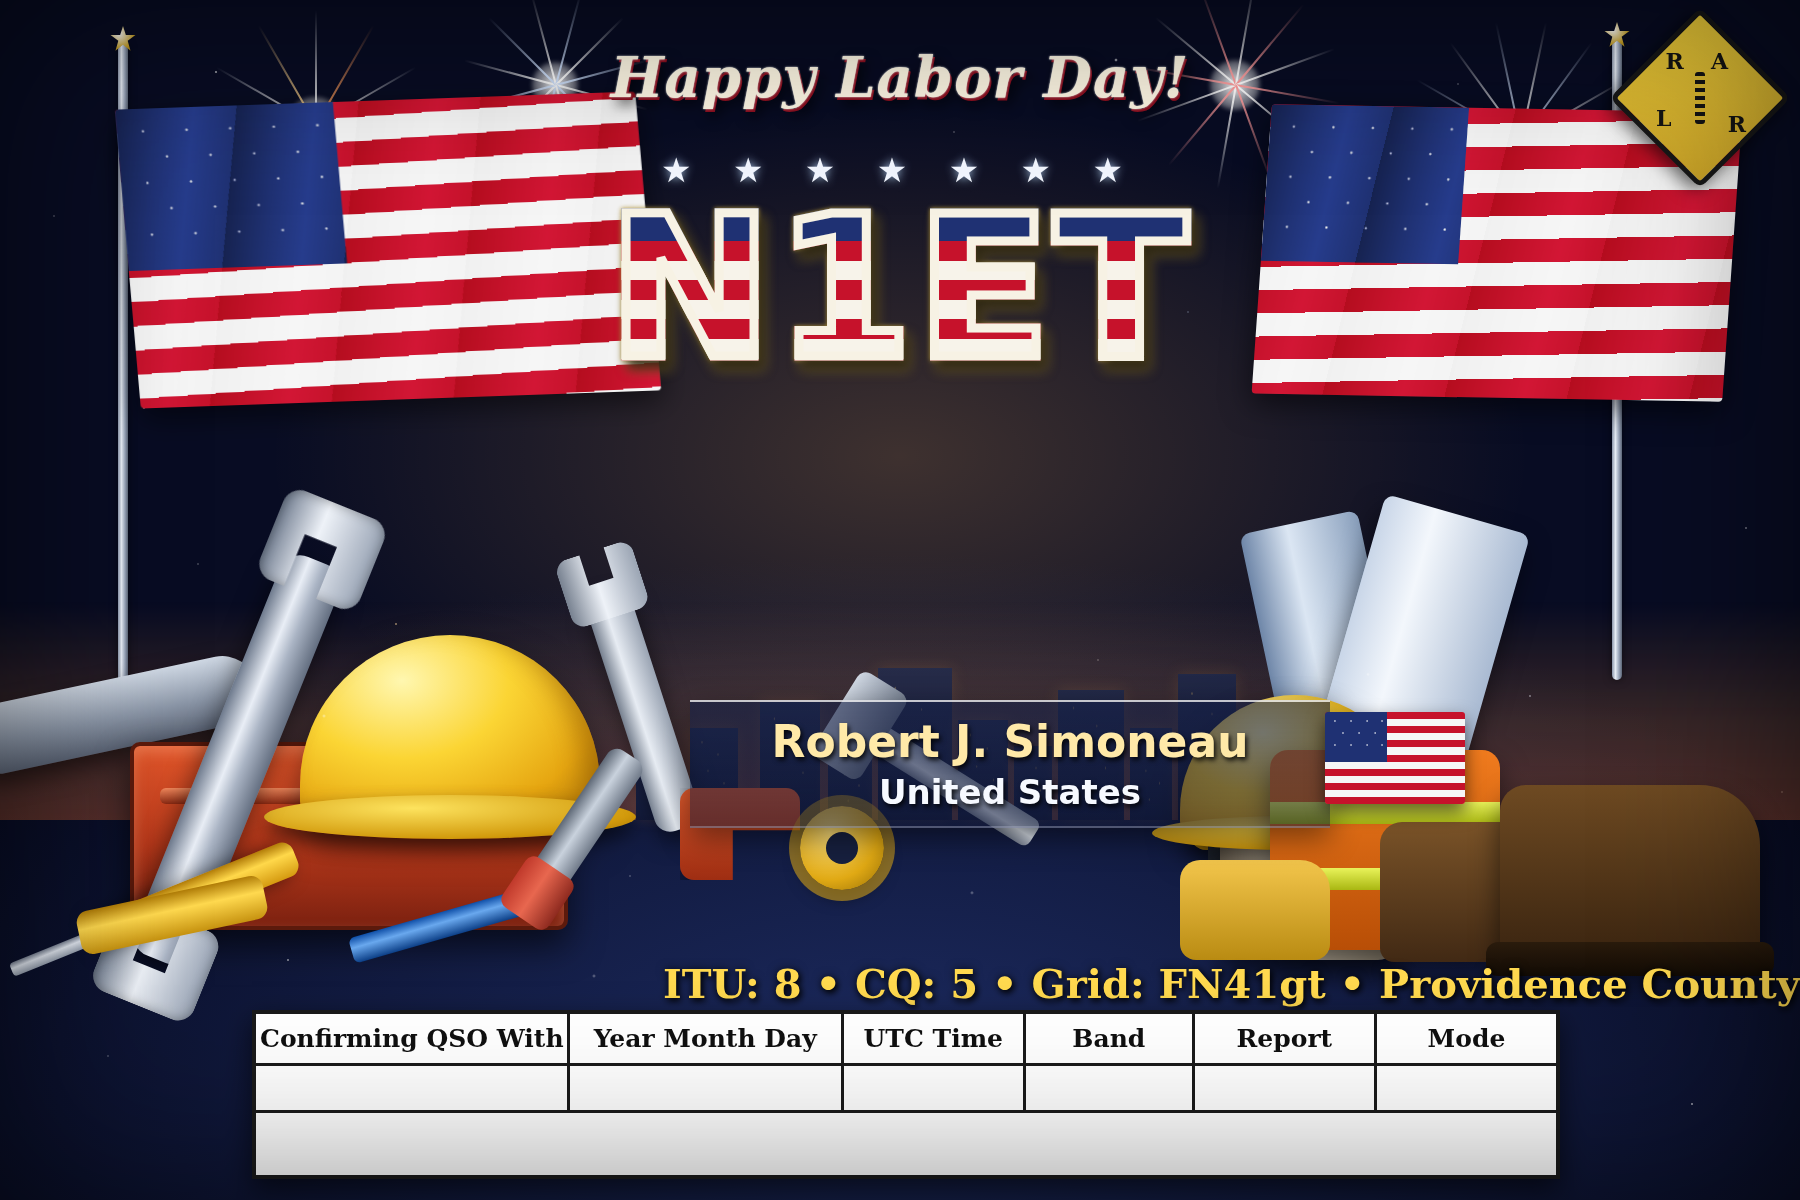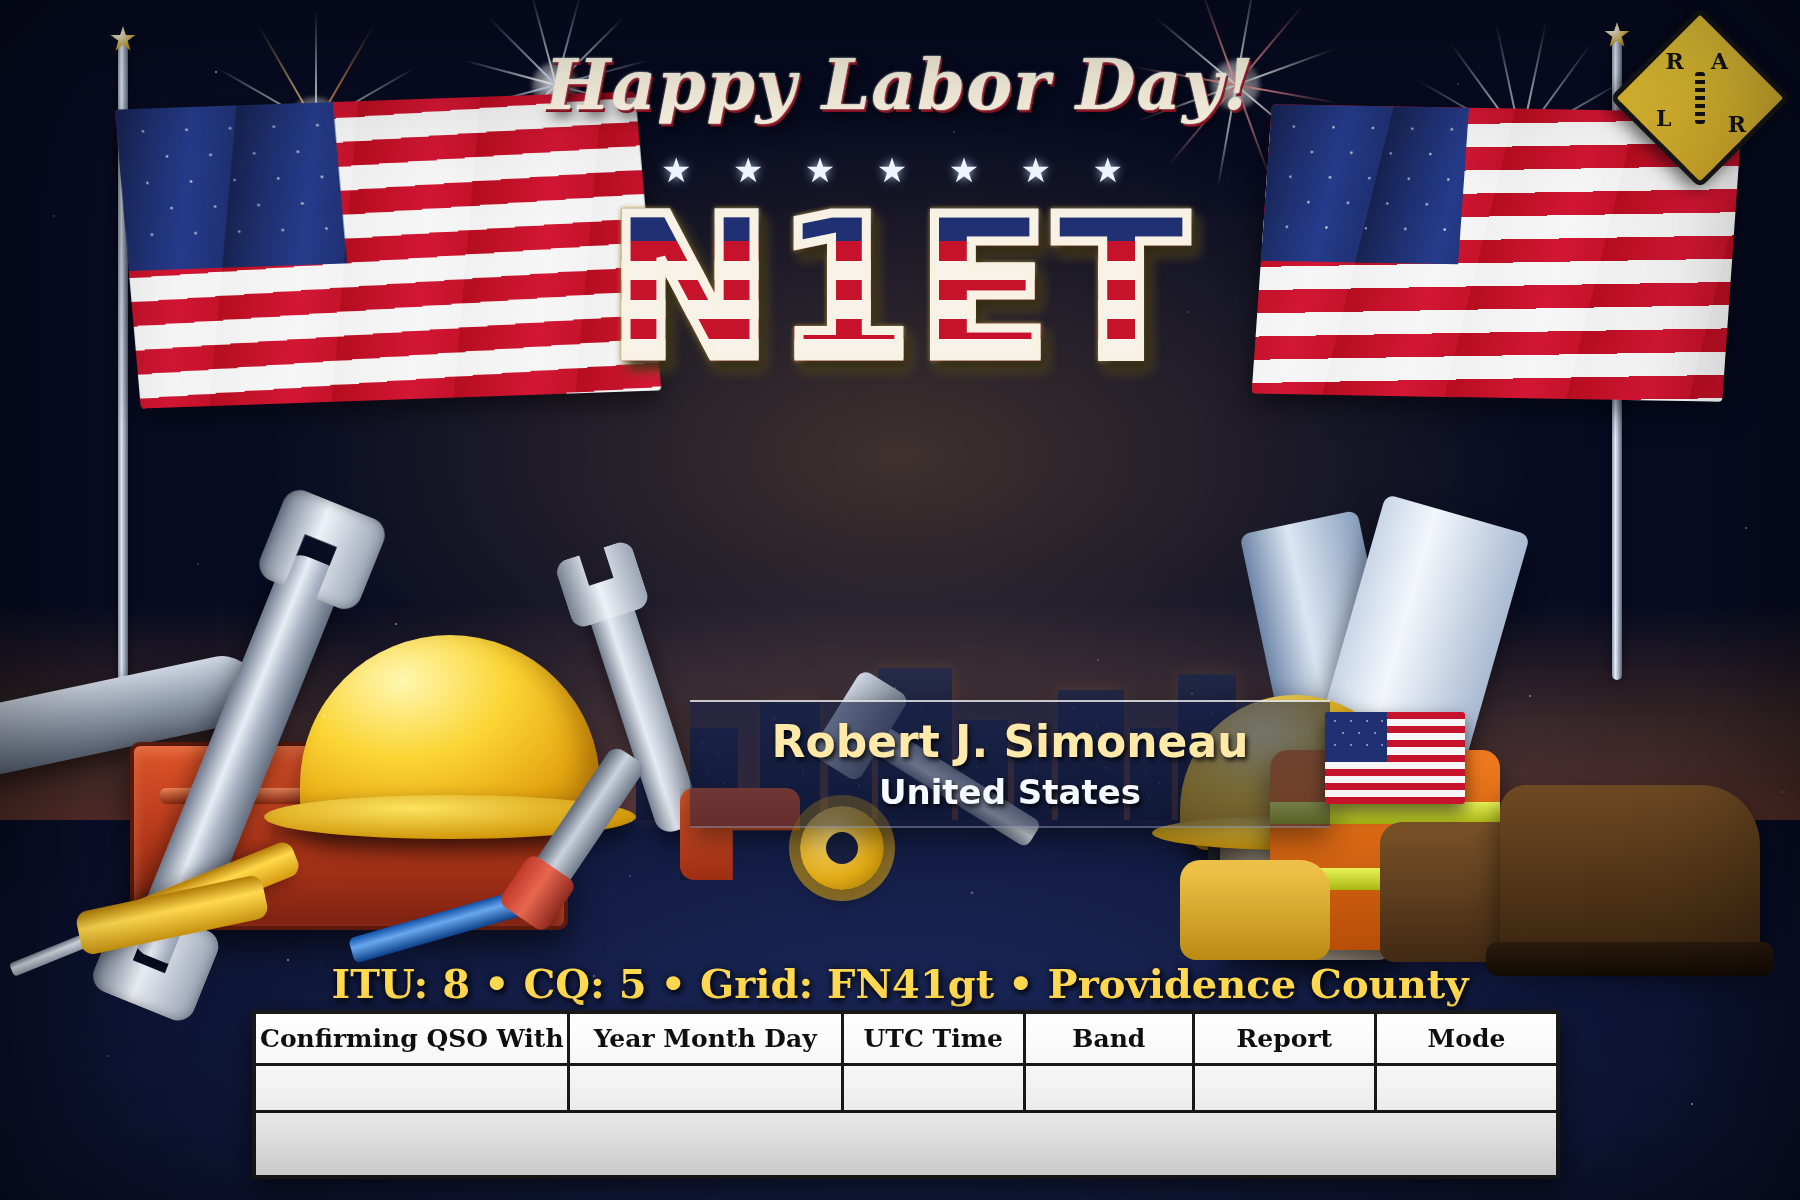--- a/index.html
+++ b/index.html
@@ -184,21 +184,21 @@
 
   
   .headline {
     position: absolute;
     left: 0; right: 0;
     top: 44px;
     text-align: center;
     font-family: "DejaVu Serif", serif;
     font-style: italic;
     font-weight: bold;
-    font-size: 69px;
+    font-size: 56px;
     letter-spacing: 1px;
     color: #fdf6e3;
     text-shadow:
       0 0 2px #fff,
       2px 3px 0 #8a1020,
       5px 7px 14px rgba(0,0,0,.75);
   }
   .starrow {
     position: absolute;
     left: 0; right: 0;
@@ -640,21 +640,21 @@
       radial-gradient(1.3px 1.3px at 42% 66%, #fff, transparent),
       radial-gradient(1.3px 1.3px at 68% 66%, #fff, transparent),
       radial-gradient(1.3px 1.3px at 92% 66%, #fff, transparent);
   }
 
   
   .infoline {
     position: absolute;
     left: 0; right: 0;
     top: 960px;
-    text-align: center;
+    text-align: right;
     font-family: "DejaVu Serif", serif;
     font-weight: bold;
     font-size: 40px;
     color: #ffd94f;
     text-shadow: 2px 3px 6px rgba(0,0,0,.9), 0 0 10px rgba(0,0,0,.6);
   }
 
   
   .qso {
     position: absolute;

